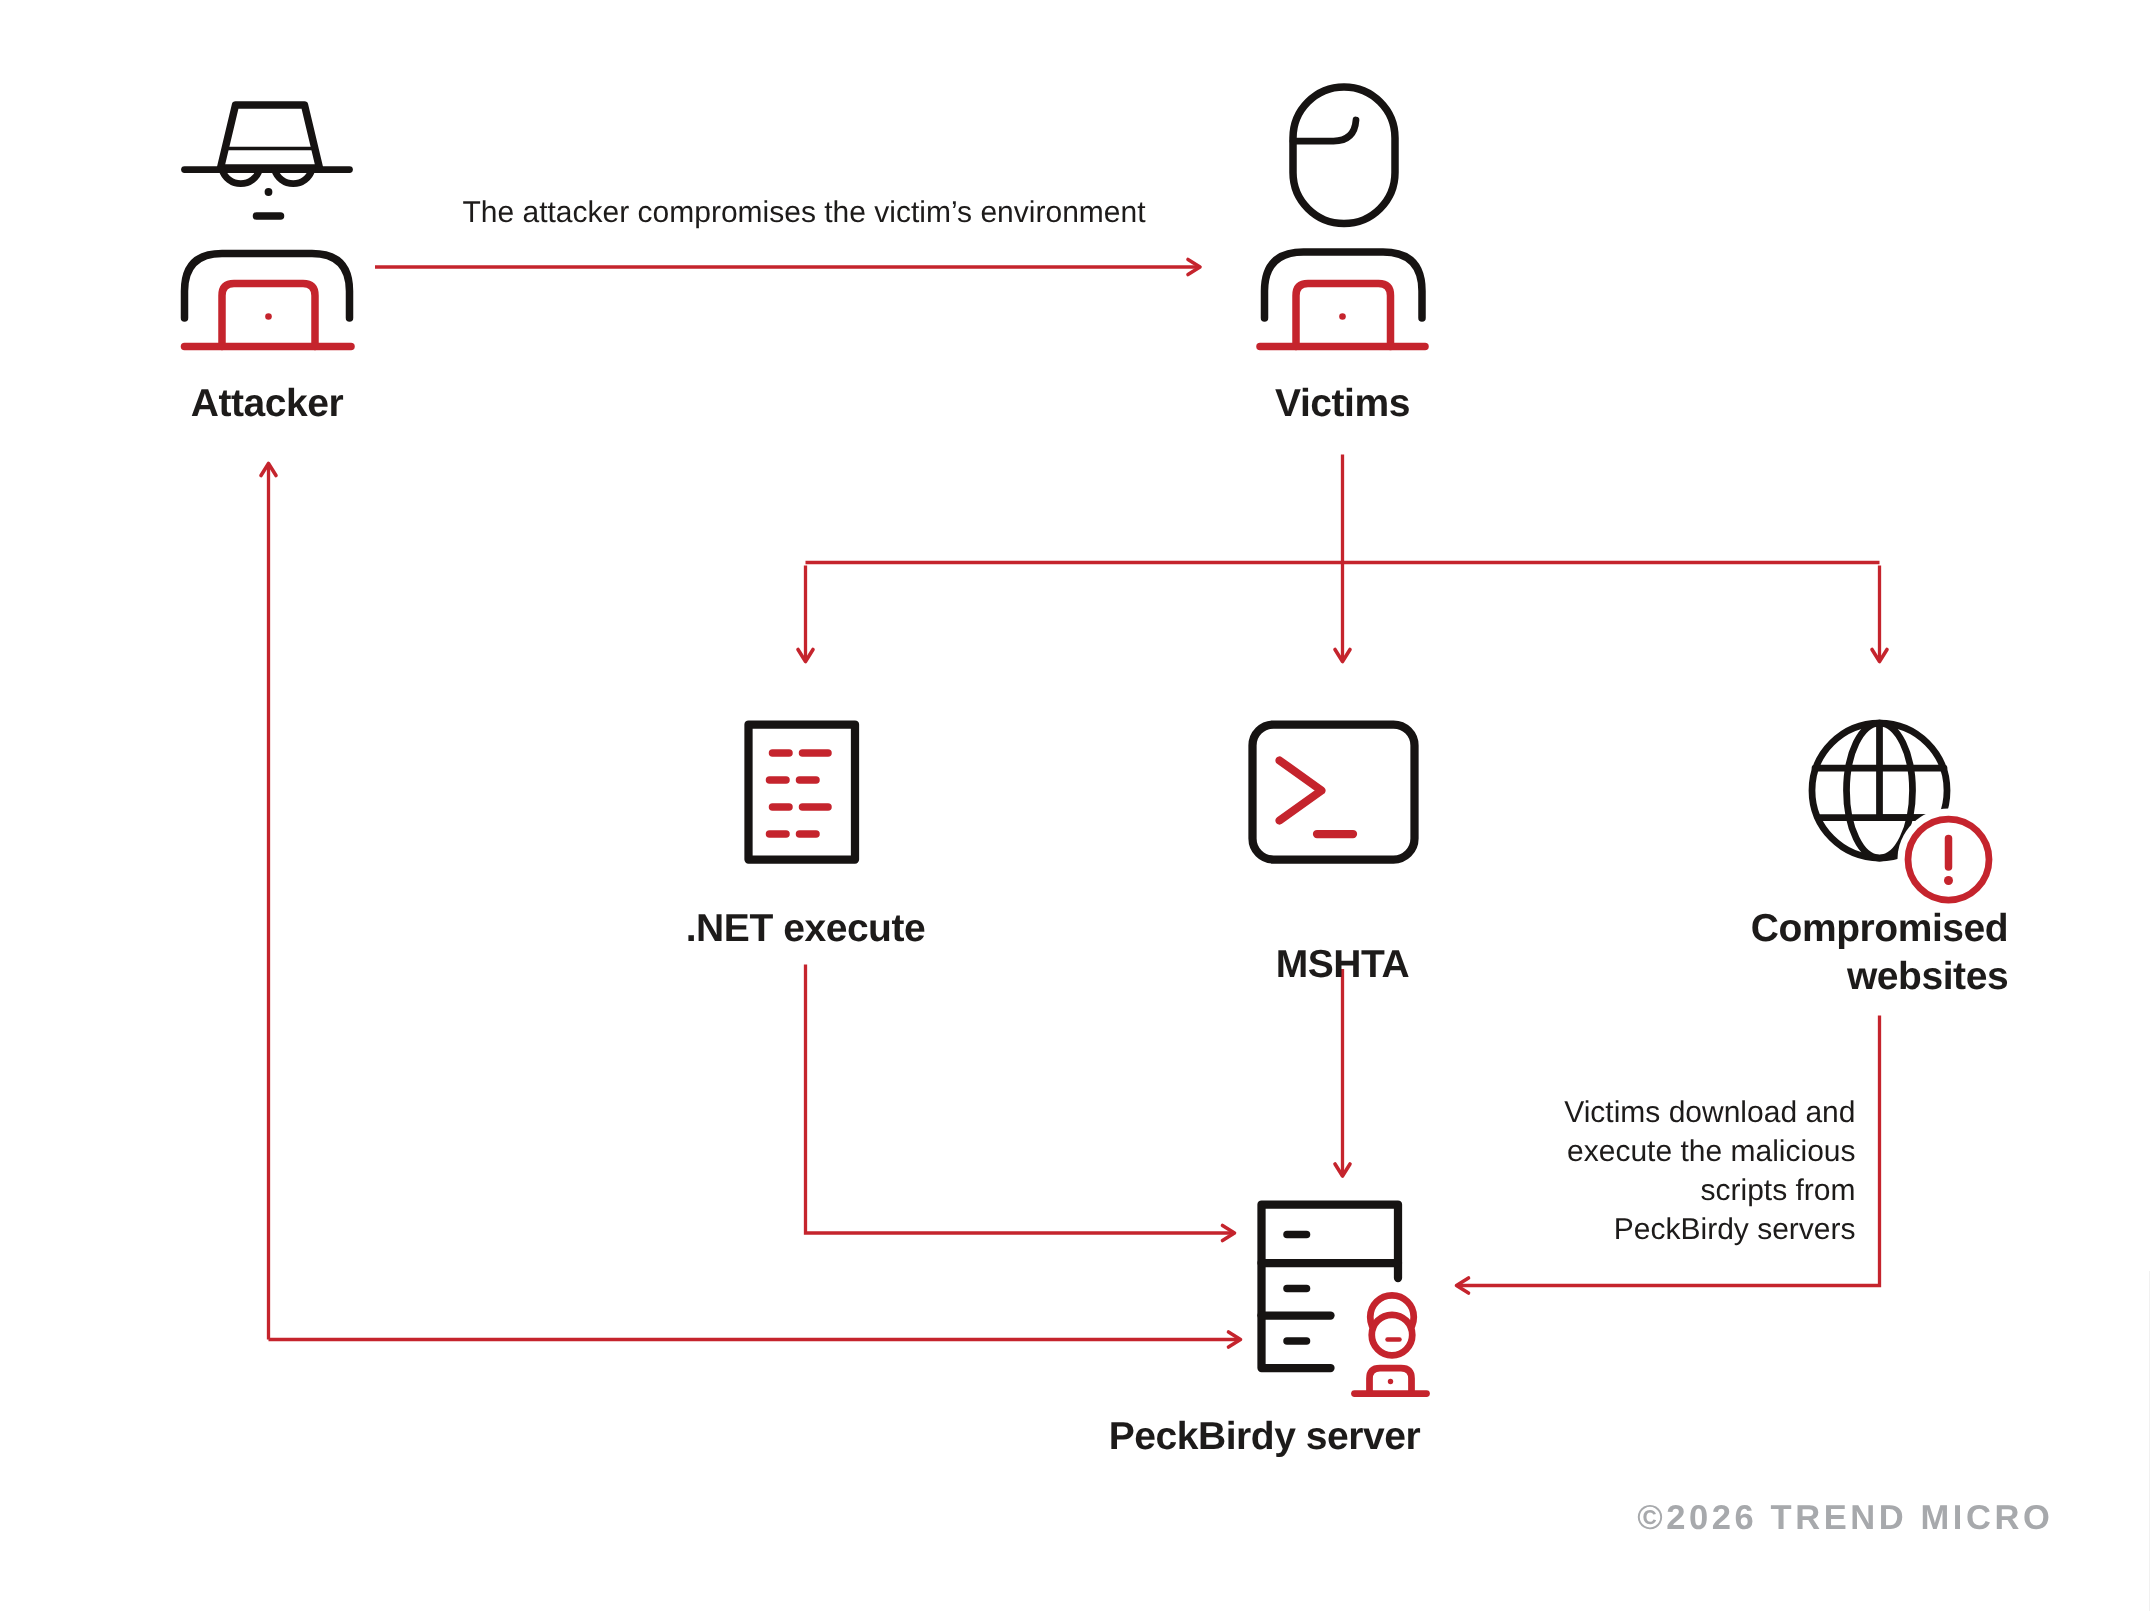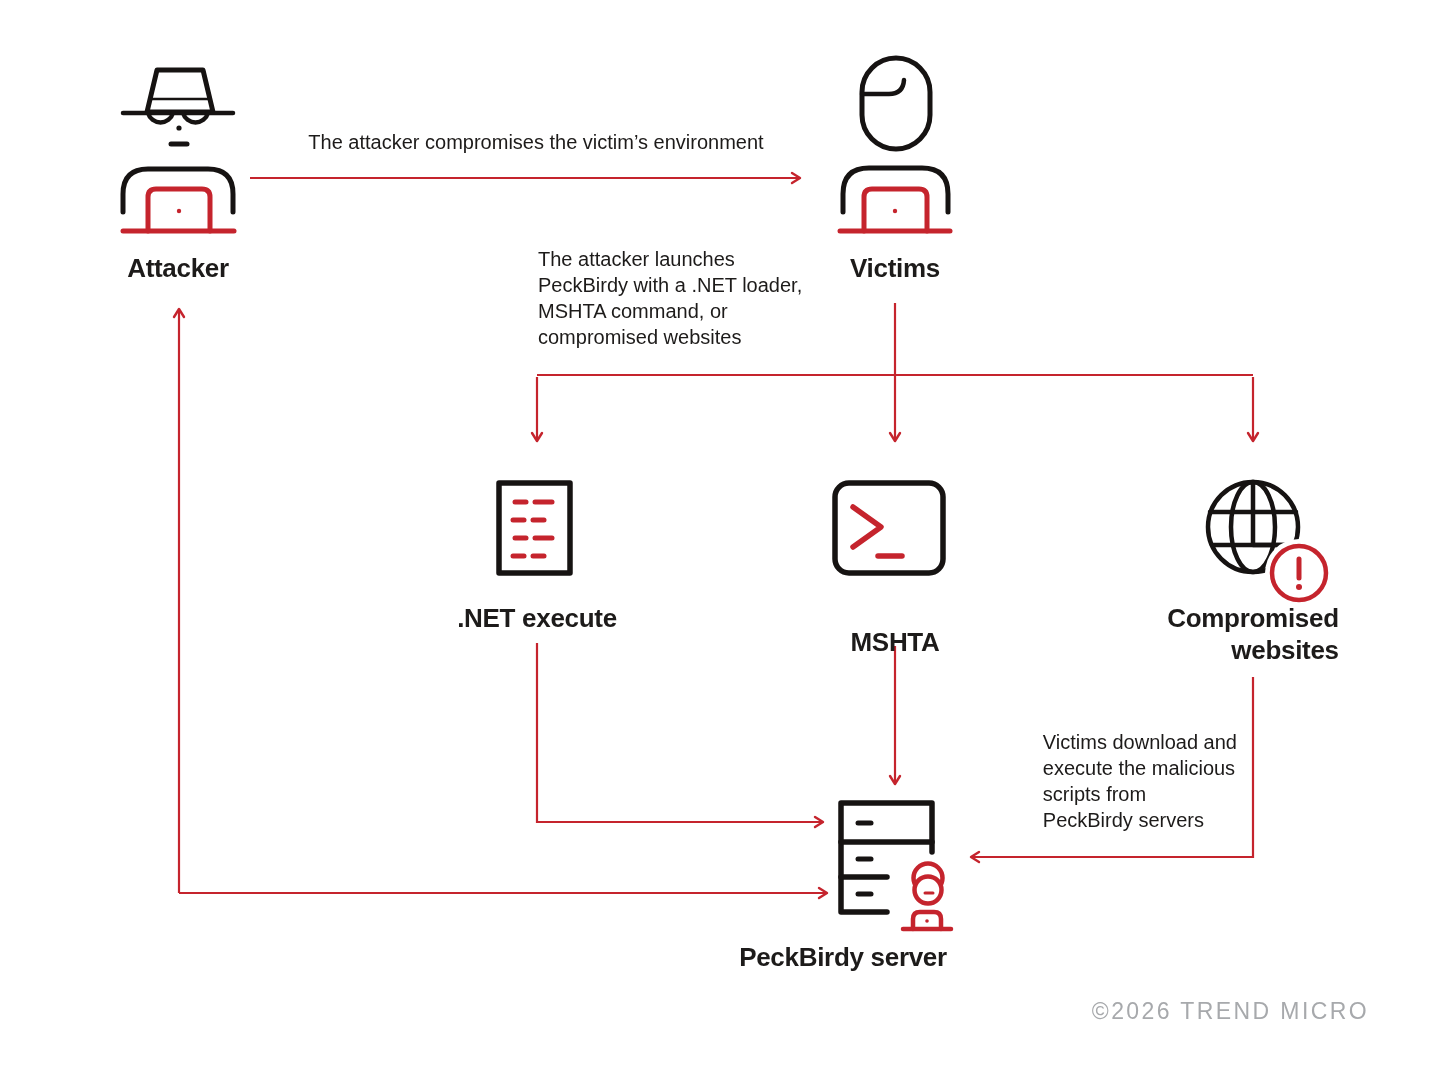--- a/index.html
+++ b/index.html
@@ -13,24 +13,24 @@
   }
   svg.layer{position:absolute;left:0;top:0;}
   .k{stroke:var(--ink,#161312);}
   .r{stroke:var(--red,#c5242d);}
   .kf{fill:var(--ink,#161312);}
   .rf{fill:var(--red,#c5242d);}
   .icon path,.icon rect,.icon circle,.icon ellipse{stroke-linecap:round;stroke-linejoin:round;}
   .arrow{stroke:var(--red,#c5242d);stroke-width:2.2;fill:none;}
   .txt{position:absolute;font-size:20px;line-height:26px;font-weight:400;white-space:nowrap;}
   .txt.center{transform:translateX(-50%);text-align:right;}
-  .txt.right{}
+  .txt.right{text-align:right;}
   .label{position:absolute;transform:translateX(-50%);text-align:right;
          font-size:26px;line-height:32px;font-weight:700;letter-spacing:-0.3px;white-space:nowrap;}
-  .copyright{position:absolute;font-size:23px;font-weight:400;letter-spacing:2.4px;
+  .copyright{position:absolute;font-size:23px;font-weight:700;letter-spacing:2.4px;
              color:var(--muted,#a7a9ac);white-space:nowrap;}
 </style>
 </head>
 <body>
 
 <div class="canvas">
 
   <svg class="layer" width="1433" height="1074" viewBox="0 0 1433 1074">
     <defs>
       <marker id="ah" markerWidth="16" markerHeight="16" refX="10" refY="7" orient="auto-start-reverse" markerUnits="userSpaceOnUse">
@@ -130,26 +130,20 @@
 
   <div class="label" style="left:1253px;top:602px">
     <div>Compromised</div>
     <div>websites</div>
   </div>
 
   <div class="label" style="left:843px;top:941px">PeckBirdy server</div>
 
   <div class="txt center" style="left:536px;top:129px">The attacker compromises the victim’s environment</div>
 
-  <div class="txt" style="left:538px;top:246px">
-    <div>The attacker launches</div>
-    <div>PeckBirdy with a .NET loader,</div>
-    <div>MSHTA command, or</div>
-    <div>compromised websites</div>
-  </div>
 
 
   <div class="txt right" style="right:196px;top:729px">
     <div>Victims download and</div>
     <div>execute the malicious</div>
     <div>scripts from</div>
     <div>PeckBirdy servers</div>
   </div>
 
   <div class="copyright" style="right:64px;top:998px">©2026 TREND MICRO</div>

